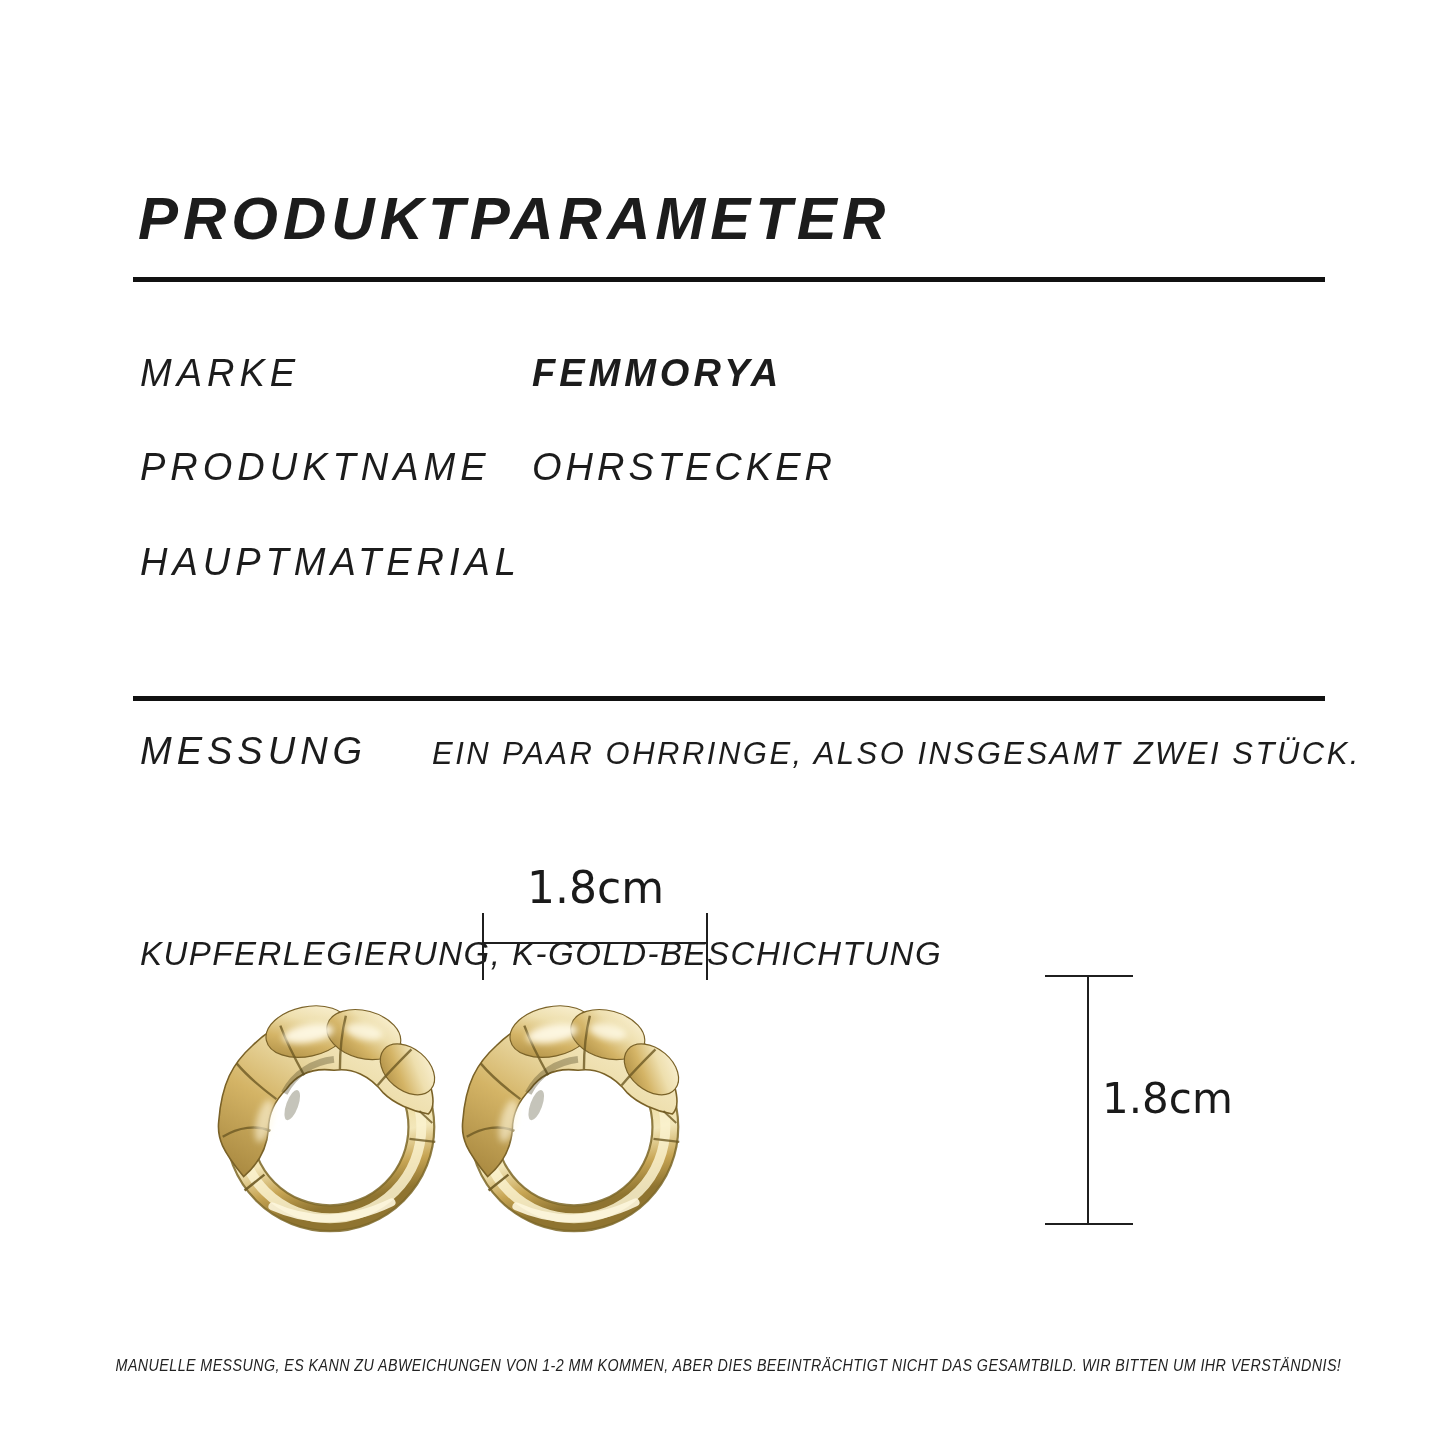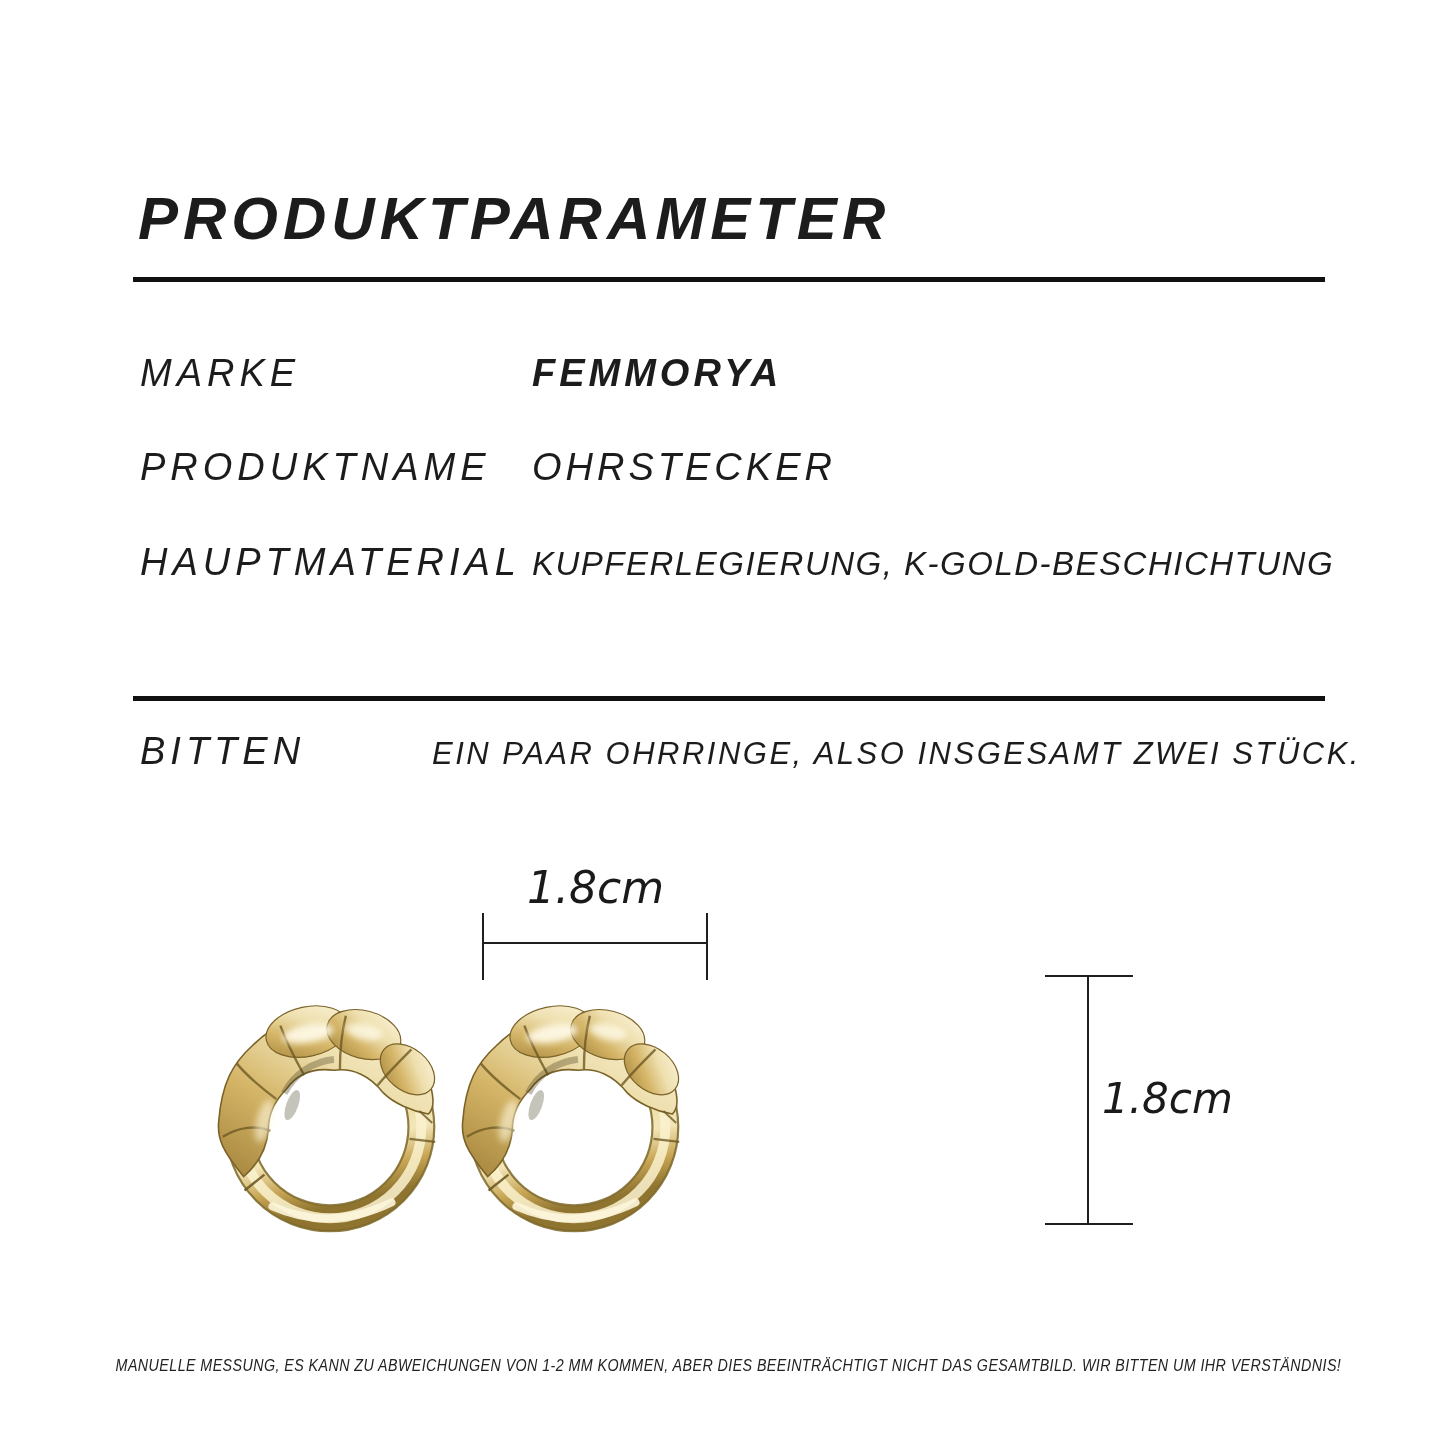--- a/index.html
+++ b/index.html
@@ -34,38 +34,37 @@
     width:392px;flex:0 0 392px;
     font-size:38px;letter-spacing:5px;
     line-height:46px;white-space:nowrap;
   }
   .spec-row .val{
     font-size:38px;letter-spacing:4px;
     line-height:46px;white-space:nowrap;
   }
   .row-1{top:350px;}
   .row-2{top:444px;}
-  .row-3{top:539px;}
+  .row-3{top:539px;flex-direction:column;}
   .row-3 .val{font-size:33px;letter-spacing:1.5px;font-style:italic;}
   .val-bold{font-weight:700;}
   .qty-row{
     left:140px;top:728px;width:1240px;
     display:flex;align-items:baseline;
     font-style:italic;
   }
   .qty-row .lbl{
     width:292px;flex:0 0 292px;
     font-size:38px;letter-spacing:5px;line-height:46px;white-space:nowrap;
   }
   .qty-row .val{
     font-size:31px;letter-spacing:2.5px;line-height:46px;white-space:nowrap;text-align:center;
   }
   .dim-label{
     font-family:"DejaVu Sans", sans-serif;
-    font-style:italic;
     color:#1a1a1a;
     white-space:nowrap;
   }
   .dim-w-label{
     left:483px;top:864px;width:225px;
     text-align:center;font-size:44px;line-height:48px;
   }
   .dim-h-label{
     left:1102px;top:1076px;
     font-size:42px;line-height:46px;
@@ -105,21 +104,21 @@
     <div class="val val-bold">FEMMORYA</div>
   </div>
   <div class="abs spec-row row-3">
     <div class="lbl">HAUPTMATERIAL</div>
     <div class="val">KUPFERLEGIERUNG, K-GOLD-BESCHICHTUNG</div>
   </div>
 
   <div class="abs rule rule-mid"></div>
 
   <div class="abs qty-row">
-    <div class="lbl">BITTEN</div>
+    <div class="lbl">MESSUNG</div>
     <div class="val">EIN PAAR OHRRINGE, ALSO INSGESAMT ZWEI STÜCK.</div>
   </div>
 
   <div class="abs dim-label dim-w-label">1.8cm</div>
   <div class="abs dim-line vline" style="left:482px;top:913px;height:67px;"></div>
   <div class="abs dim-line vline" style="left:706px;top:913px;height:67px;"></div>
   <div class="abs dim-line hline" style="left:483px;top:942px;width:225px;"></div>
 
   <div class="abs dim-line hline" style="left:1045px;top:975px;width:88px;"></div>
   <div class="abs dim-line vline" style="left:1087px;top:975px;height:250px;"></div>

